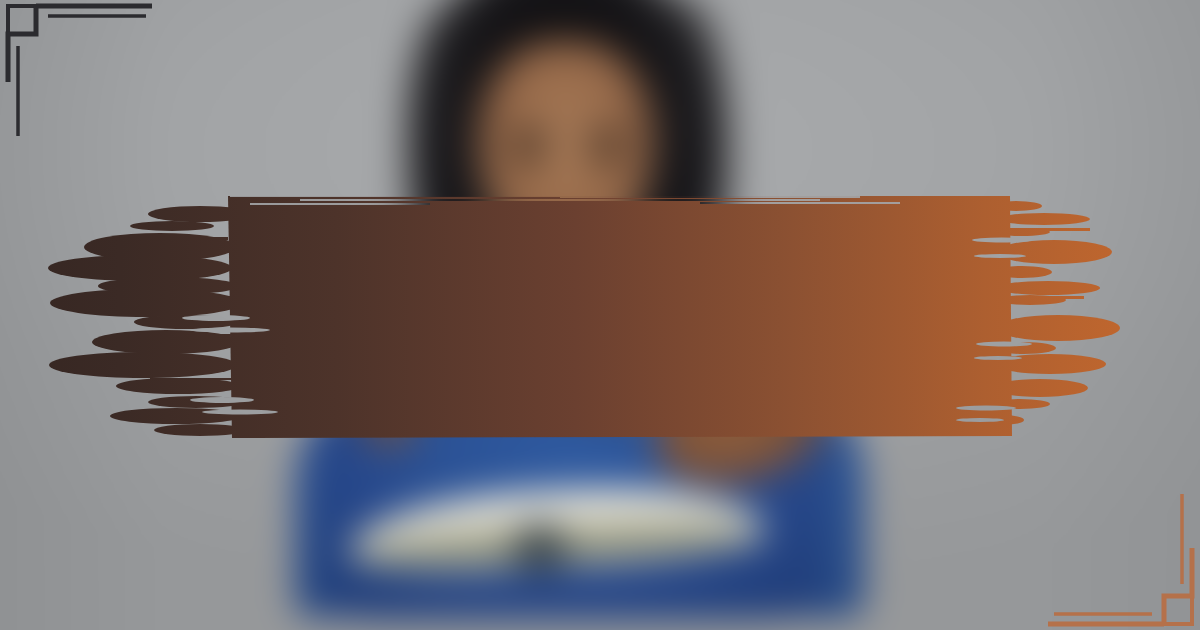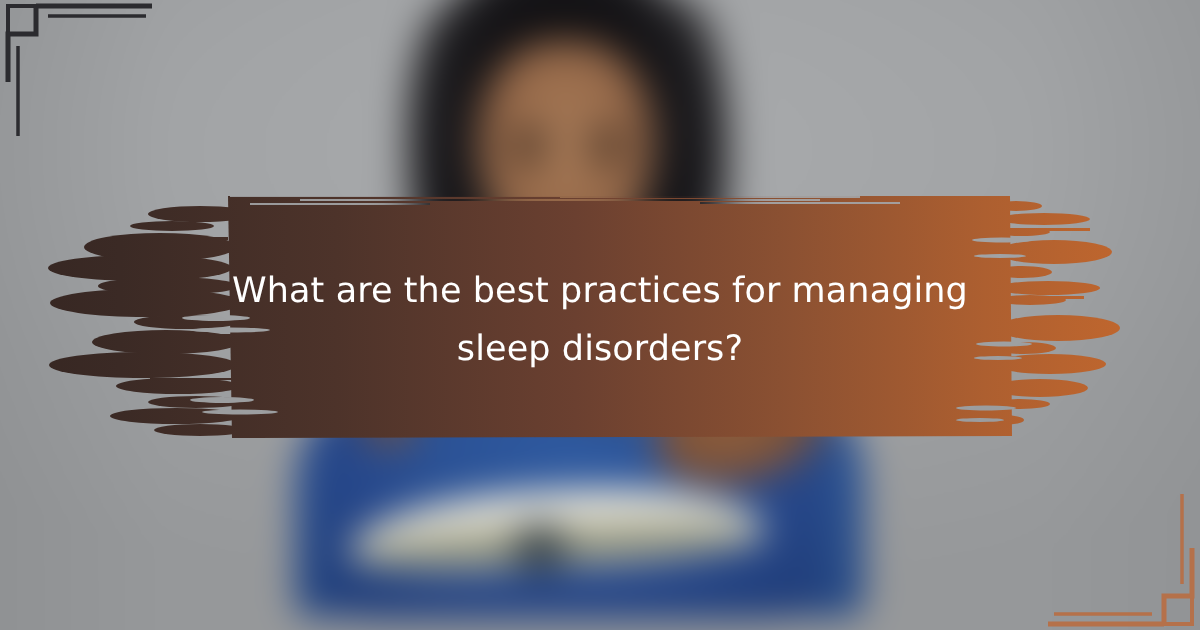--- a/index.html
+++ b/index.html
@@ -329,22 +329,20 @@
             <ellipse cx="986" cy="408" rx="30" ry="2.5"></ellipse>
             <ellipse cx="980" cy="420" rx="24" ry="2"></ellipse>
           </g>
         </mask>
       </defs>
 
       <rect x="0" y="0" width="1200" height="630" fill="url(#strokeGrad)" mask="url(#bristleMask)"></rect>
     </svg>
   </div>
 
-  <div class="headline">What are the best practices for managing
-sleep disorders?</div>
 
   <div class="ornament tl">
     <svg width="160" height="160" viewBox="0 0 160 160" xmlns="http://www.w3.org/2000/svg">
       <g stroke="#2b2b2f" fill="none">
 
         <rect x="4" y="4" width="28" height="28" stroke-width="4"></rect>
 
         <path d="M 28,5 L 28,22 L 28,22 M 30,5 L 30,5" stroke-width="0"></path>
         <path d="M 24,3 L 24,3" stroke-width="0"></path>
         <path d="M 26,3 L 26,3" stroke-width="0"></path>

